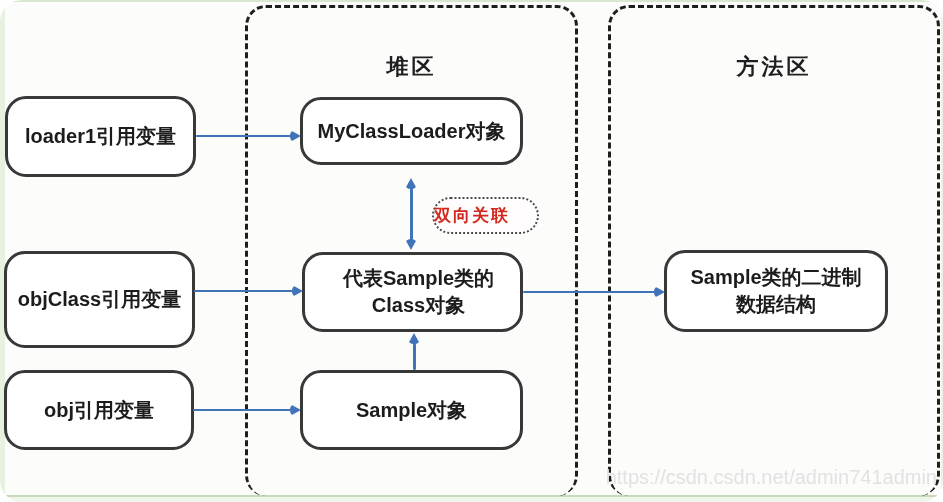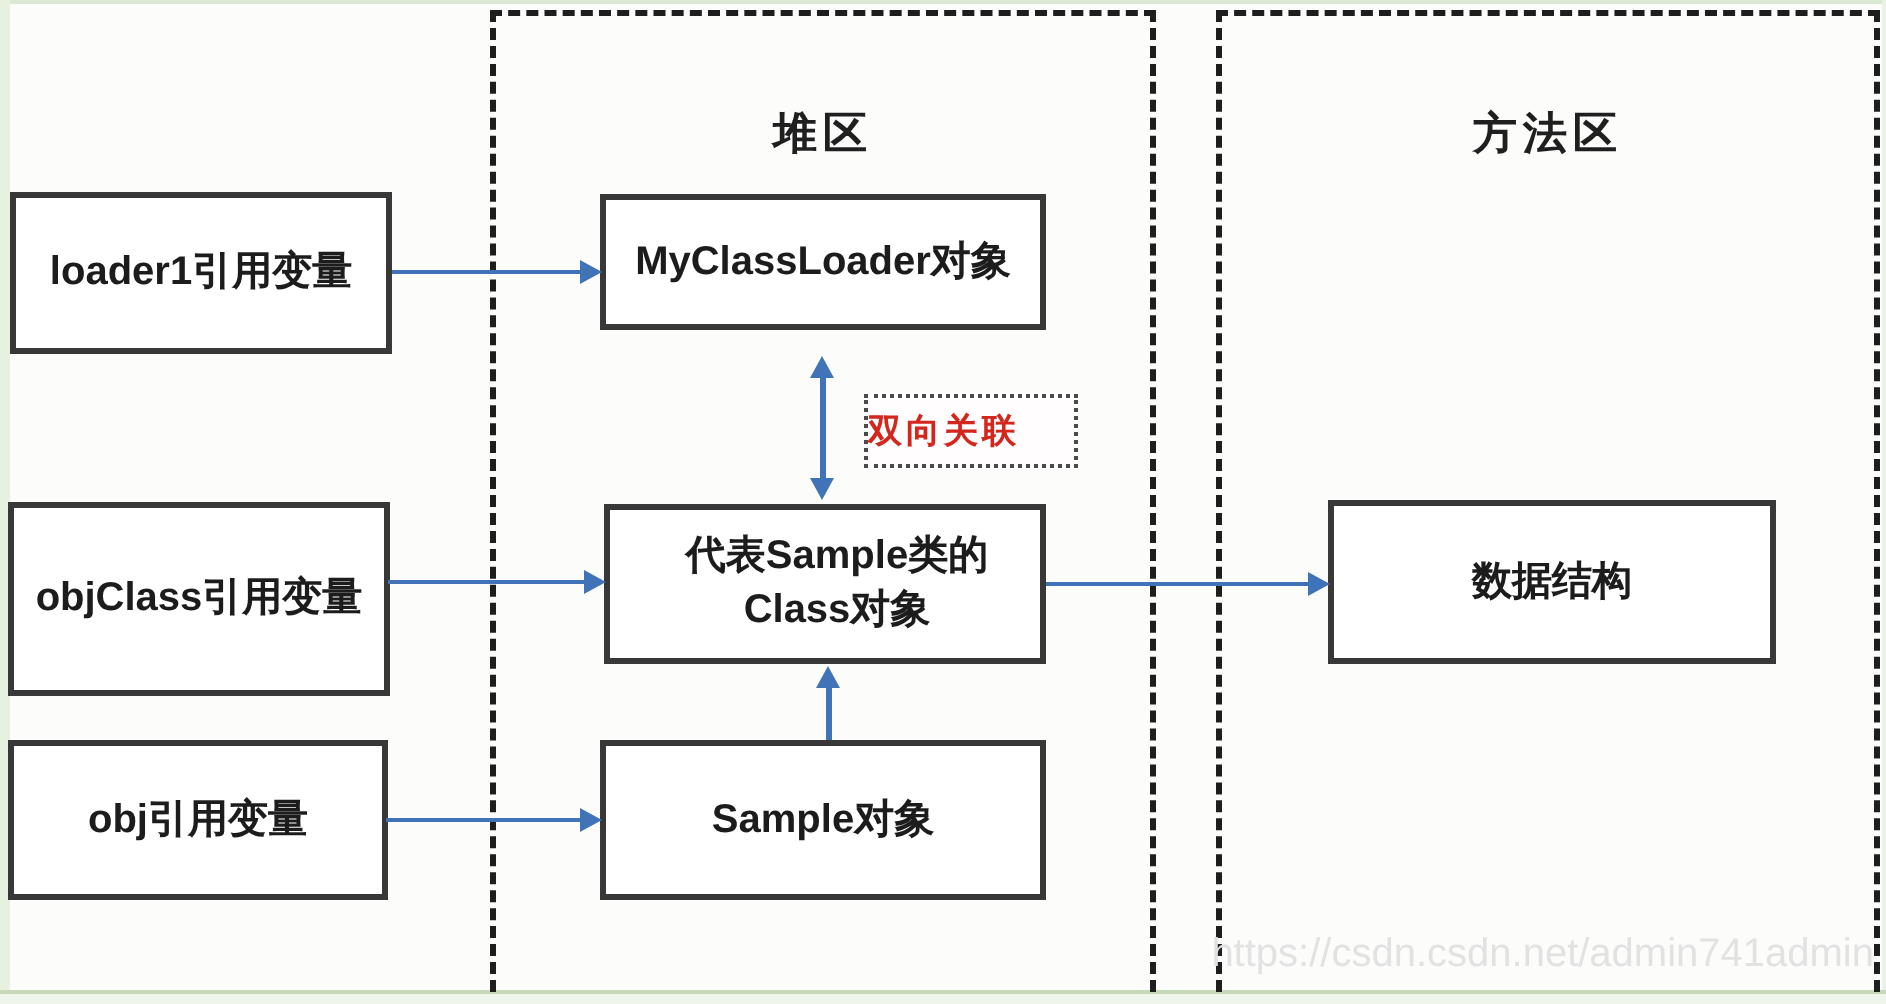--- a/index.html
+++ b/index.html
@@ -1,15 +1,15 @@
 <!DOCTYPE html>
 <html style="--arrow: #4173b8; --boxborder: #383838; --assocred: #d3271d;"><head>
 <meta charset="utf-8">
 <style>
-  * { margin:0; padding:0; box-sizing:border-box; }
+  * { margin:0; padding:0; box-sizing:border-box;border-radius:21px; }
   body { background:#ffffff; font-family:"Liberation Sans", sans-serif; }
   .canvas {
     position:relative; width:943px; height:502px;
     background:#fcfcfb; overflow:hidden;
   }
   
   .edge { position:absolute; }
   .edge-top    { left:0; top:0; width:943px; height:2px; background:#d9e8d0; }
   .edge-left   { left:0; top:0; width:5px; height:502px; background:#e7f1e0; }
   .edge-right  { right:0; top:0; width:2px; height:502px; background:#eaf2e4; }
@@ -111,20 +111,21 @@
     <span>MyClassLoader对象</span>
   </div>
   <div class="node" id="box-sampleclass">
     <span>代表Sample类的</span>
     <span>Class对象</span>
   </div>
   <div class="node" id="box-sampleobj">
     <span>Sample对象</span>
   </div>
   <div class="node" id="box-binary">
+    <span>Sample类的二进制</span>
     <span>数据结构</span>
   </div>
 
   <div class="h-arrow" id="arrow-a">
     <span class="head-right"></span>
   </div>
   <div class="h-arrow" id="arrow-b">
     <span class="head-right"></span>
   </div>
   <div class="h-arrow" id="arrow-c">

